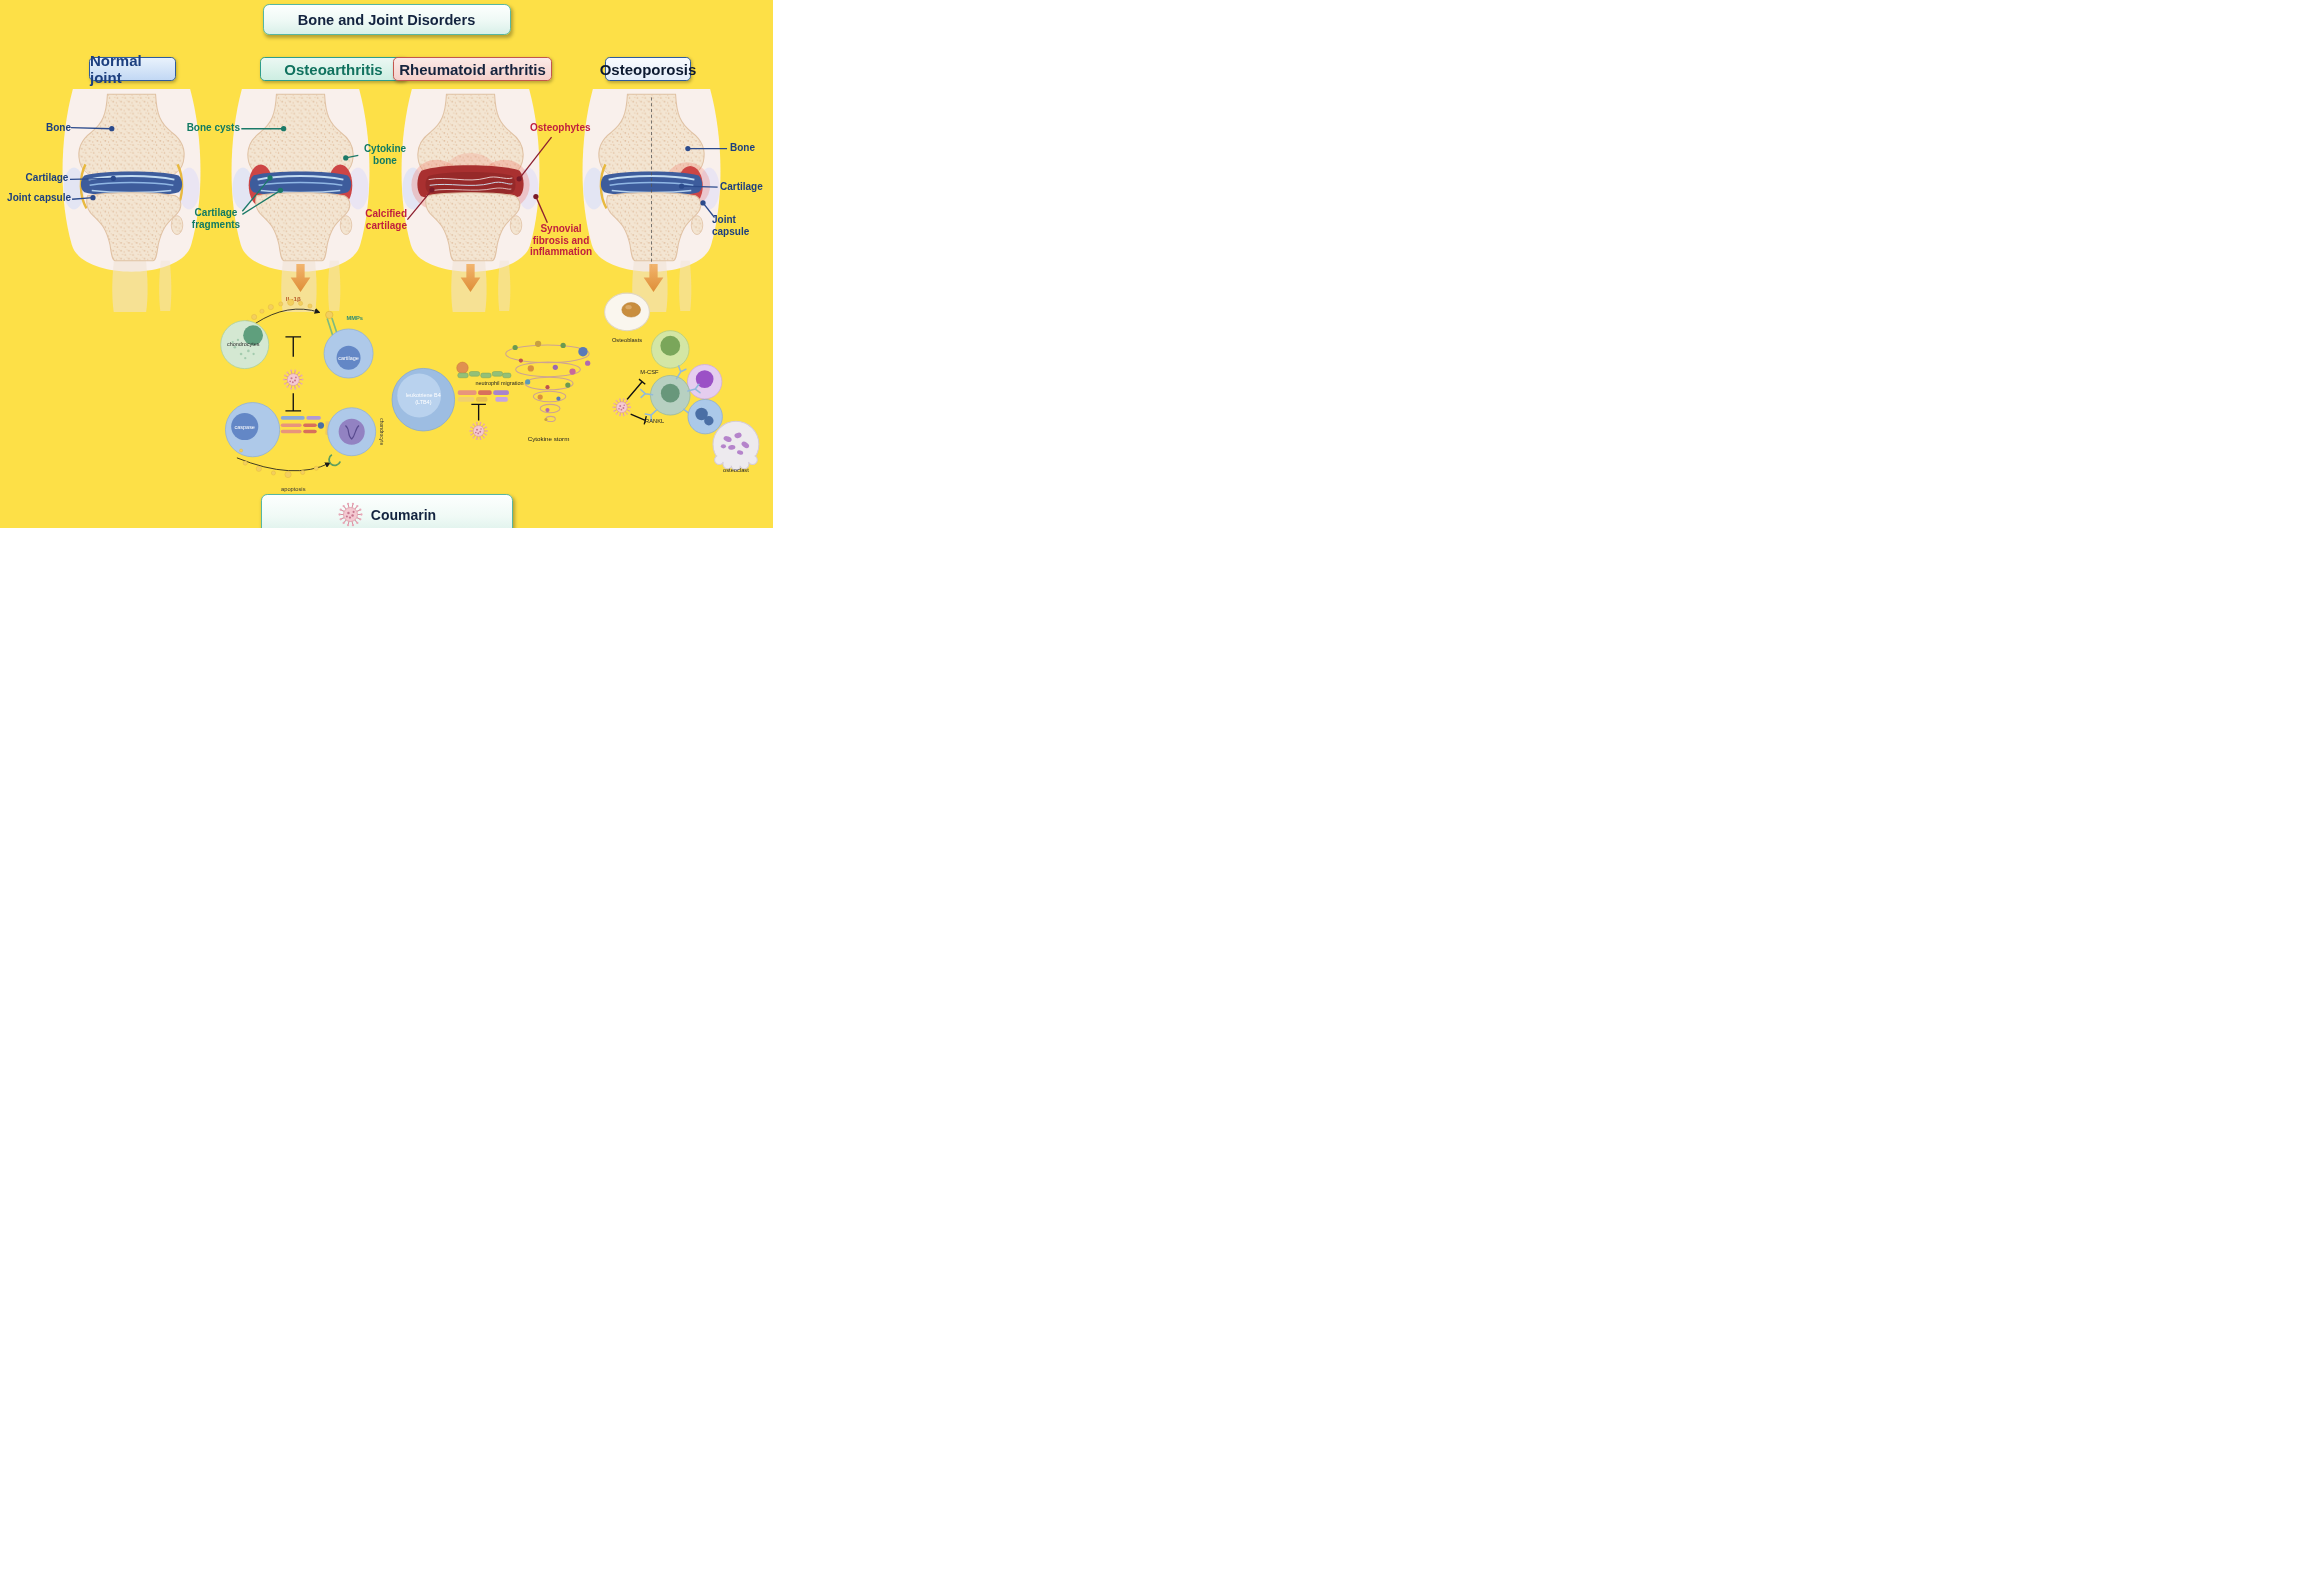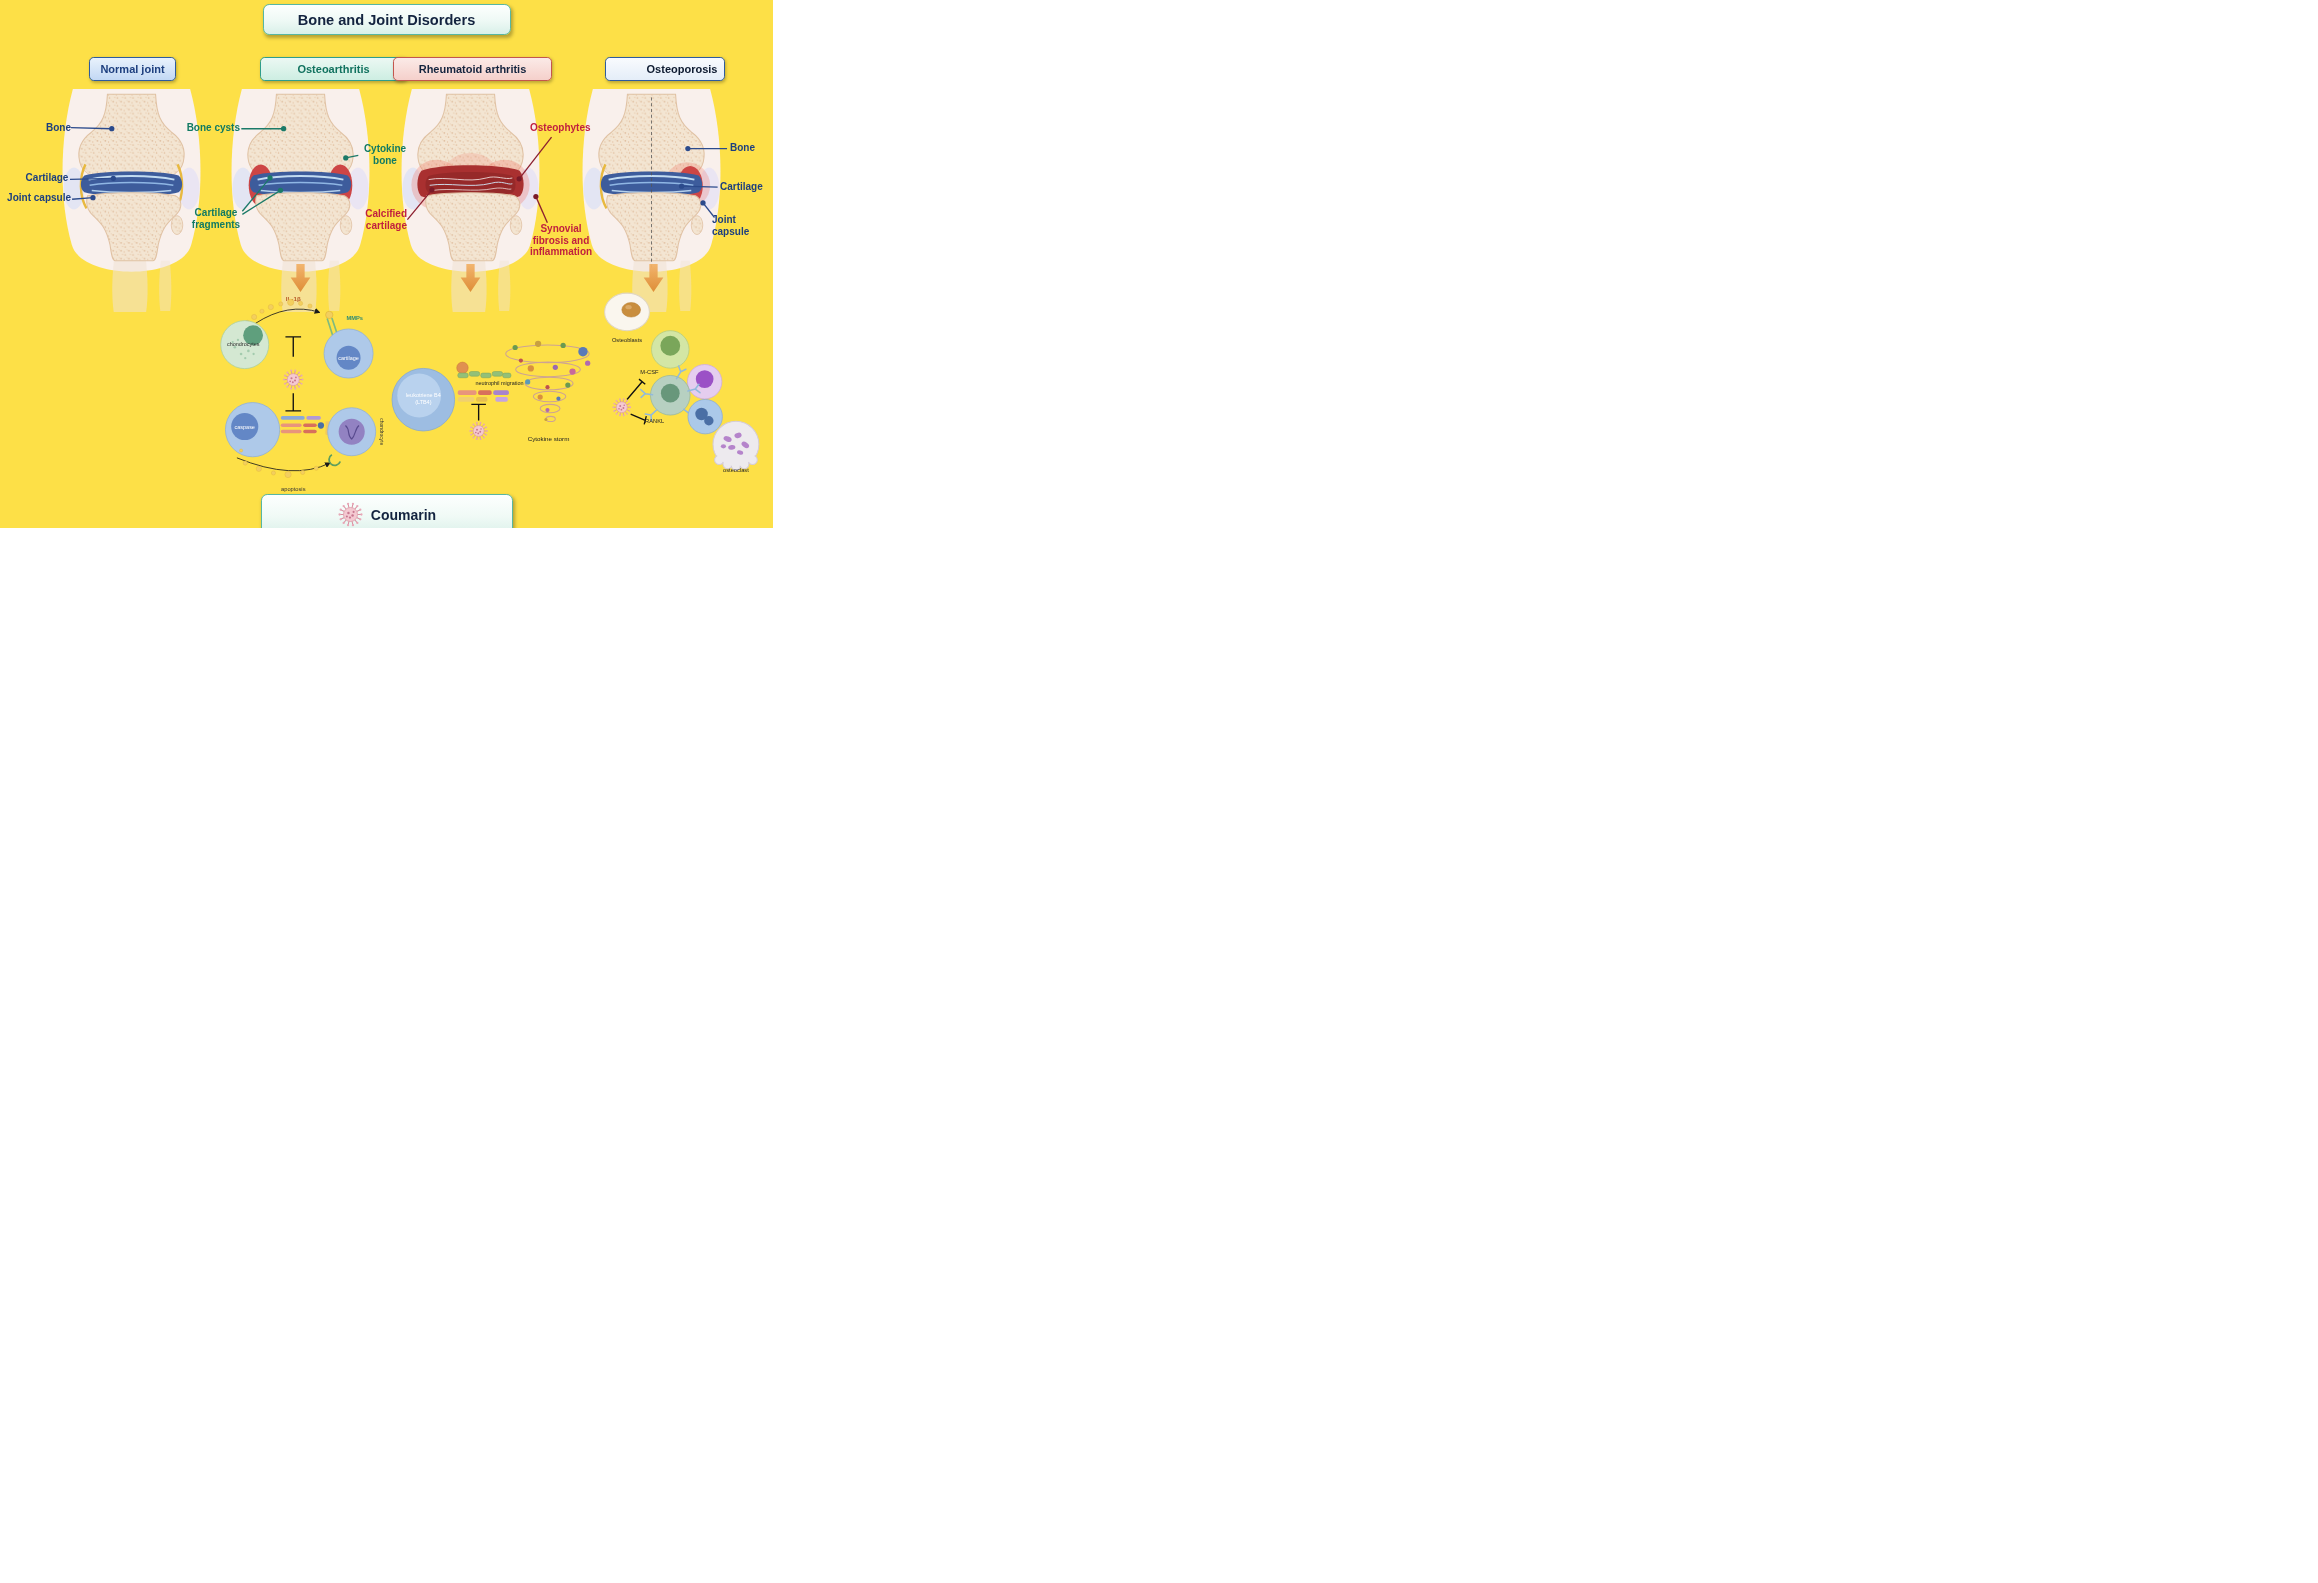--- a/index.html
+++ b/index.html
@@ -5,26 +5,26 @@
   html,body{margin:0;padding:0;background:#ffffff;}
   .canvas{position:relative;width:773px;height:528px;background:#fde047;overflow:hidden;
           font-family:"Liberation Sans",sans-serif;}
   .defs-holder{position:absolute;width:0;height:0;}
   .title-box{position:absolute;left:50%;top:4.2px;transform:translateX(-50%);
     width:246px;height:29px;border:1.6px solid #57b7a3;border-radius:6.3px;
     background:linear-gradient(180deg,#fdfffe 0%,#eef9f5 55%,#d9f0e9 100%);
     box-shadow:1.6px 2.1px 3.7px rgba(0,0,0,.28);display:flex;align-items:center;justify-content:center;
     font-size:14.6px;font-weight:bold;color:#13233f;}
   .col-header{position:absolute;top:57px;height:22px;border-style:solid;border-width:1.6px;border-radius:4.7px;
-    display:flex;align-items:center;justify-content:center;font-size:11px;font-weight:bold;
+    display:flex;align-items:center;justify-content:center;font-size:15px;font-weight:bold;
     box-shadow:1px 1.6px 3.1px rgba(0,0,0,.25);}
   .hdr-normal{left:89px;width:85px;background:linear-gradient(180deg,#e9f2fc,#c2d8f4);border-color:#2e5c9e;color:#1d3f7f;}
   .hdr-oa{left:228px;width:145px;background:linear-gradient(180deg,#ecf8f3,#cdeee2);border-color:#2f9d8c;color:#11725f;margin-left:32px;}
   .hdr-ra{left:393px;width:157px;background:linear-gradient(180deg,#fbeae7,#f5d0cb);border-color:#c4564d;color:#15243e;text-align:center;}
-  .hdr-op{left:605px;width:84px;background:linear-gradient(180deg,#f9fbfe,#e4edf8);border-color:#2e5c9e;color:#0d1a30;padding-left:34px;}
+  .hdr-op{left:605px;width:84px;background:linear-gradient(180deg,#f9fbfe,#e4edf8);border-color:#2e5c9e;color:#0d1a30;}
   .joint{position:absolute;top:88px;width:157px;height:225px;}
   .joint-normal{left:53px;} .joint-oa{left:222px;} .joint-ra{left:392px;} .joint-op{left:573px;}
   .anno{position:absolute;font-weight:bold;font-size:10px;line-height:1.15;}
   .anno-navy{color:#1d3f7f;} .anno-teal{color:#117a63;} .anno-red{color:#c01f3f;}
   .ta-r{text-align:right;} .ta-c{text-align:center;} .ta-l{text-align:left;}
   .leaders{position:absolute;left:0;top:0;width:773px;height:528px;pointer-events:none;}
   .flow-arrow{position:absolute;width:23px;height:29px;top:264px;}
   .fa-oa{left:289px;} .fa-ra{left:459px;} .fa-op{left:642px;}
   .mech{position:absolute;}
   .mech-oa{left:215px;top:295px;width:180px;height:201px;}

